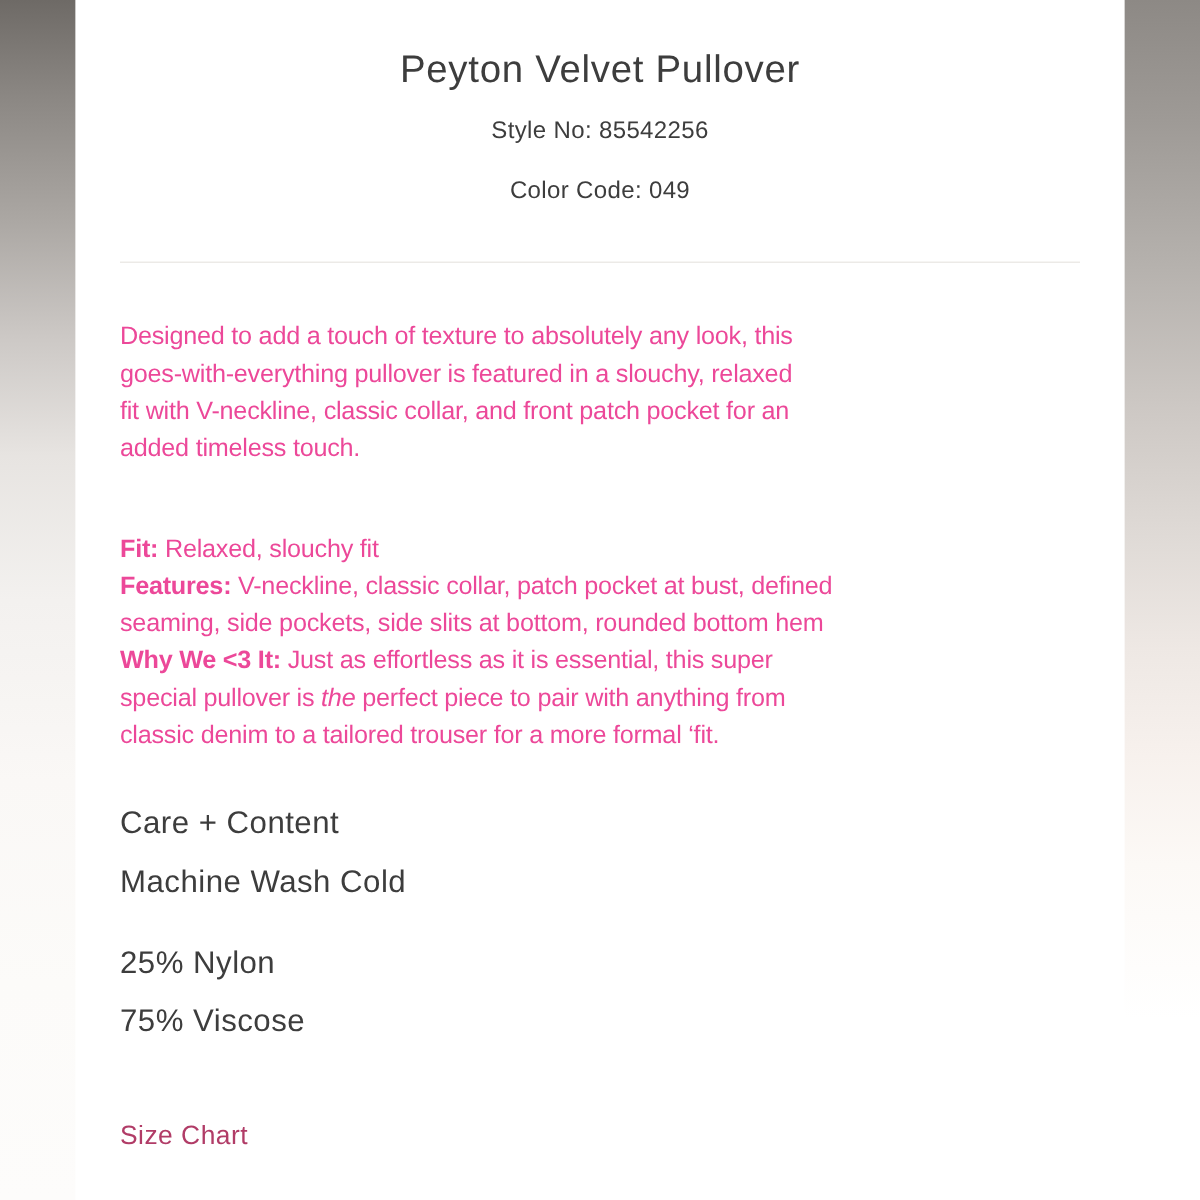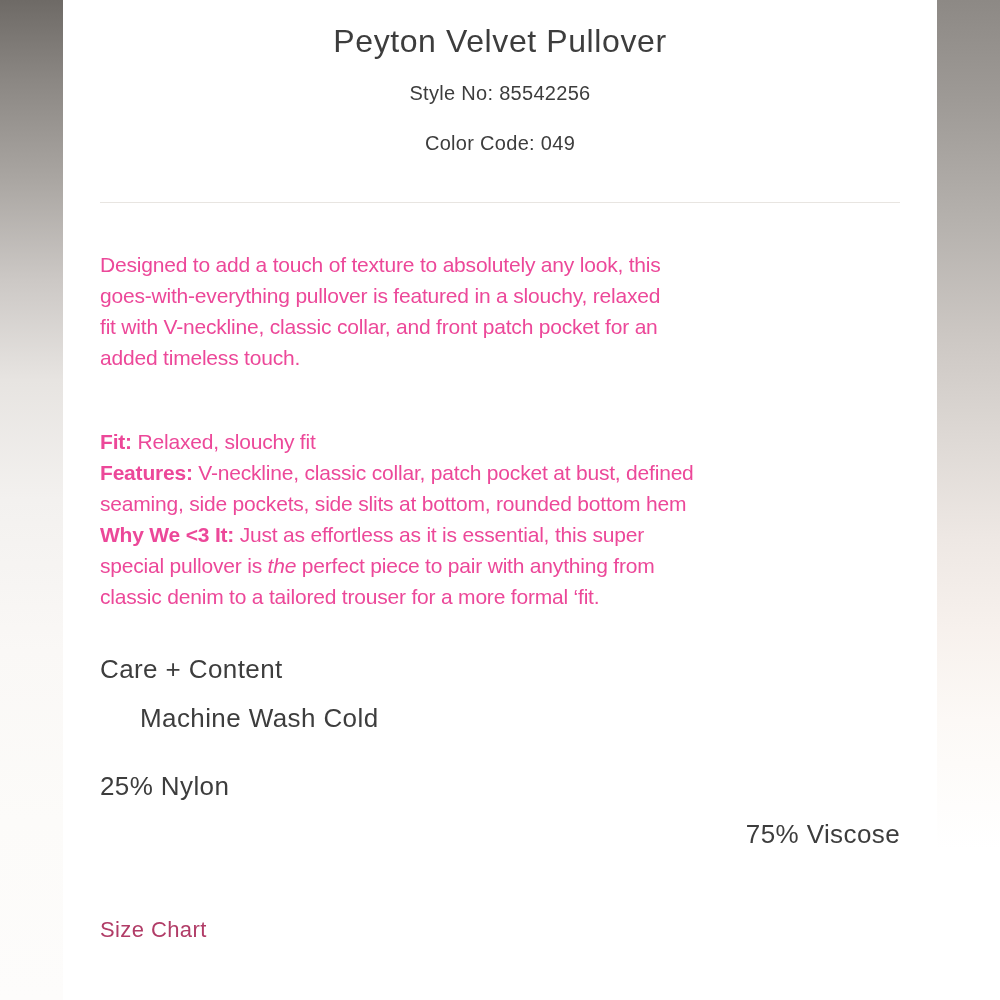--- a/index.html
+++ b/index.html
@@ -25,21 +25,21 @@
   }
   .bg-right {
     position: absolute; right: 0; top: 0; width: 63px; height: 1000px;
     background: linear-gradient(180deg,
       #8d8985 0%, #9e9a96 10%, #b5b1ad 22%, #cdc8c4 34%,
       #ded9d5 44%, #eee8e4 54%, #f7f1ed 63%, #fcf9f6 72%, #ffffff 85%, #ffffff 100%);
   }
   .panel {
     position: absolute; left: 63px; top: 0; width: 874px; height: 1000px;
     background: #ffffff;
-    padding: 0 37px;
+    padding: 16px 37px;
   }
   .page-title {
     margin-top: 22px;
     font-size: 32px;
     line-height: 38px;
     font-weight: 400;
     letter-spacing: 0.6px;
     color: #3d3d3d;
     text-align: center;
   }
@@ -68,24 +68,24 @@
   .rich .i { font-style: italic; }
   .description { margin-top: 46px; }
   .details { margin-top: 53px; }
   .care-line {
     font-size: 26px;
     line-height: 31px;
     color: #3d3d3d;
     letter-spacing: 0.4px;
   }
   .care-heading   { margin-top: 42px; }
-  .care-method    { margin-top: 18px; margin-left: 40px; }
+  .care-method    { margin-top: 18px; }
   .care-origin    { margin-top: 38px; }
   .material-1     { margin-top: 37px; }
-  .material-2     { margin-top: 17px; text-align: right; }
+  .material-2     { margin-top: 17px; }
   .size-chart {
     display: inline-block;
     margin-top: 64px;
     font-size: 22px;
     line-height: 31px;
     letter-spacing: 0.4px;
     color: #b13c67;
     text-decoration: none;
     cursor: pointer;
   }

